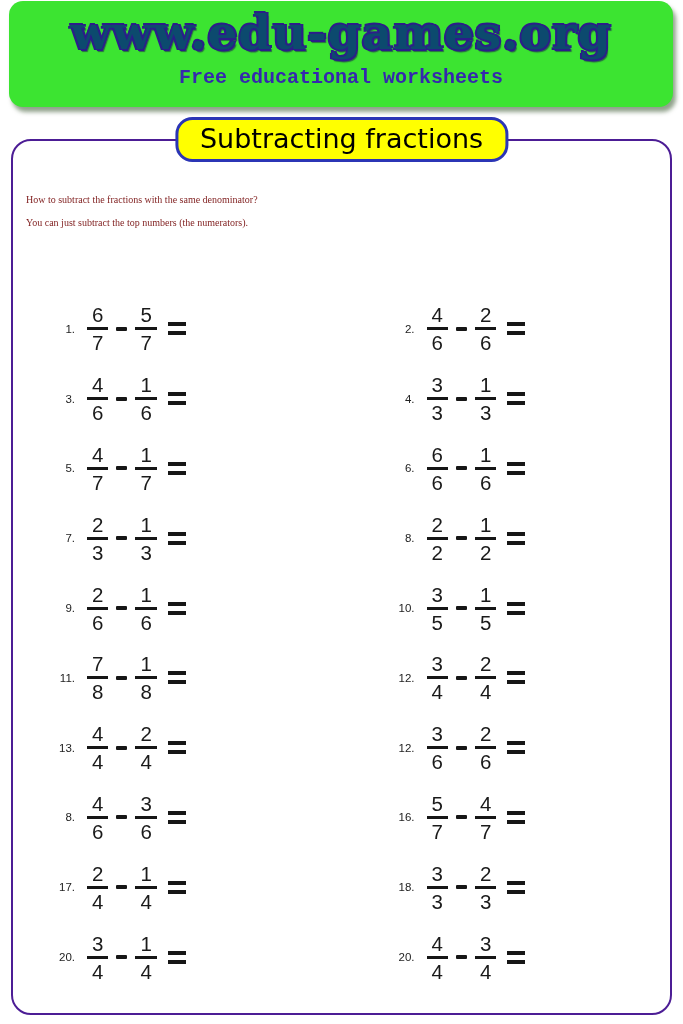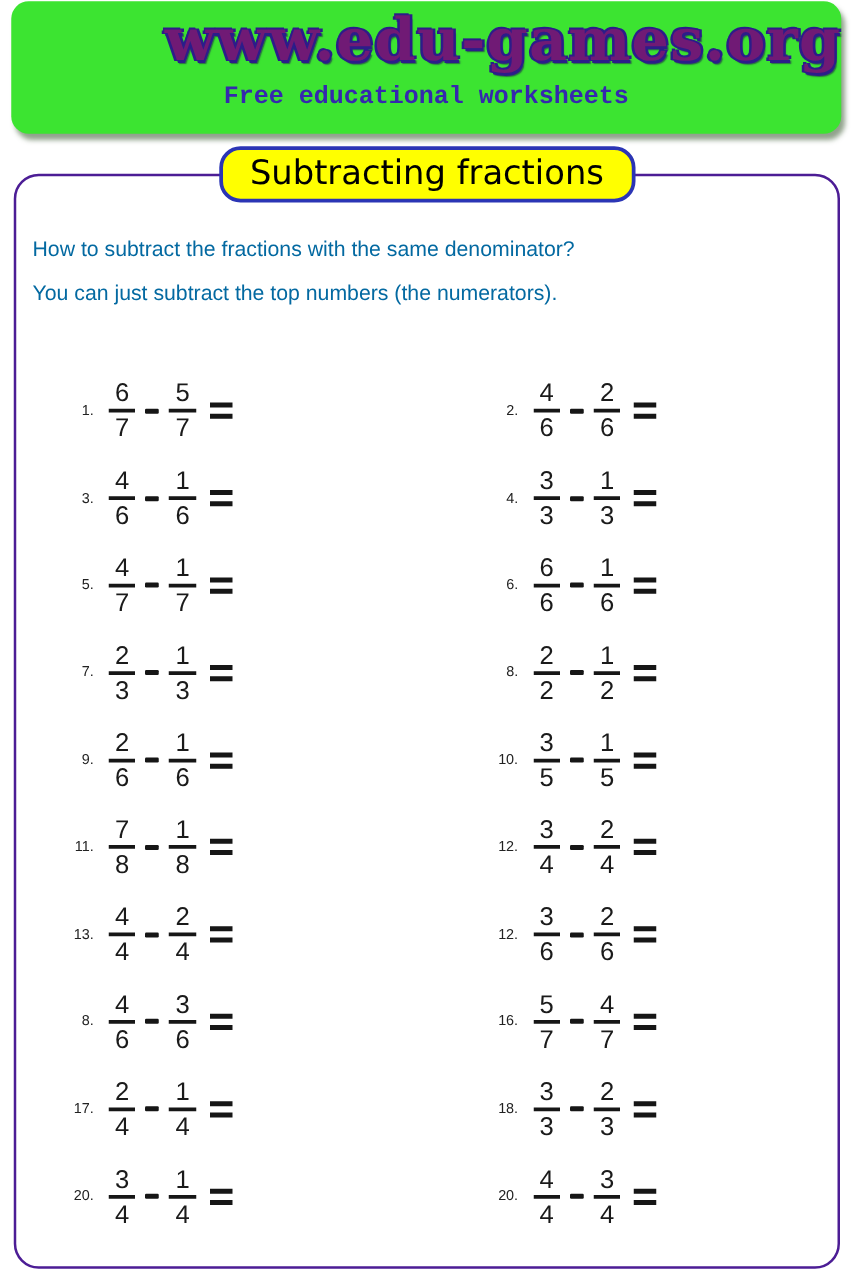--- a/index.html
+++ b/index.html
@@ -22,29 +22,28 @@
     box-shadow: 3px 5px 4px rgba(55, 85, 45, 0.55);
     text-align: center;
     box-sizing: border-box;
   }
   .site-title {
     margin-top: 6px;
     font-family: "DejaVu Serif", serif;
     font-weight: bold;
     font-size: 47px;
     line-height: 52px;
-    color: #701a75;
+    color: #0c4a6e;
     letter-spacing: 1px;
     text-shadow:
       1px 2px 0 #2c1d8a,
      -1px -2px 0 #2c1d8a,
       2px -1px 0 #2c1d8a,
      -2px 1px 0 #2c1d8a,
       2px 3px 1px rgba(25, 15, 80, 0.55);
-    text-align: right;
   }
   .tagline {
     margin-top: 7px;
     font-family: Liberation Mono, monospace;
     font-weight: bold;
     font-size: 20px;
     color: #3528ae;
   }
 
   
@@ -68,26 +67,27 @@
     padding: 3px 22px 5px 22px;
     font-family: "DejaVu Sans", sans-serif;
     font-size: 27px;
     color: #000000;
     white-space: nowrap;
   }
 
   .instructions {
     position: absolute;
     left: 13px; top: 50px;
-    font-size: 17px;
+    font-size: 10px;
     line-height: 17px;
-    color: #0369a1;
+    color: #7f1d1d;
+    font-family: Liberation Serif, serif;
   }
   .instructions p { margin: 0; }
-  .instructions p.gap-above { margin-top: 18px; }
+  .instructions p.gap-above { margin-top: 6px; }
 
   
   .problems {
     position: absolute;
     left: 0; top: 153px;
     width: 100%;
     display: grid;
     grid-template-columns: 1fr 1fr;
     grid-auto-rows: 69.8px;
   }

